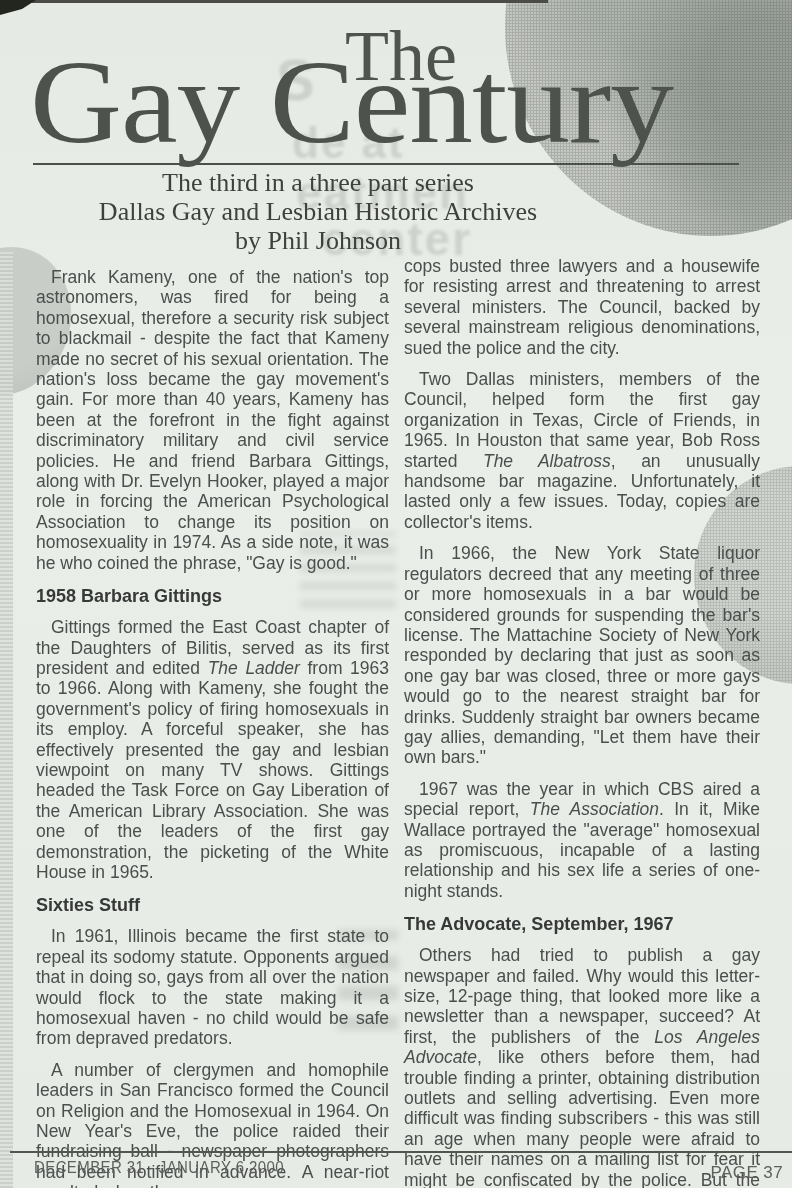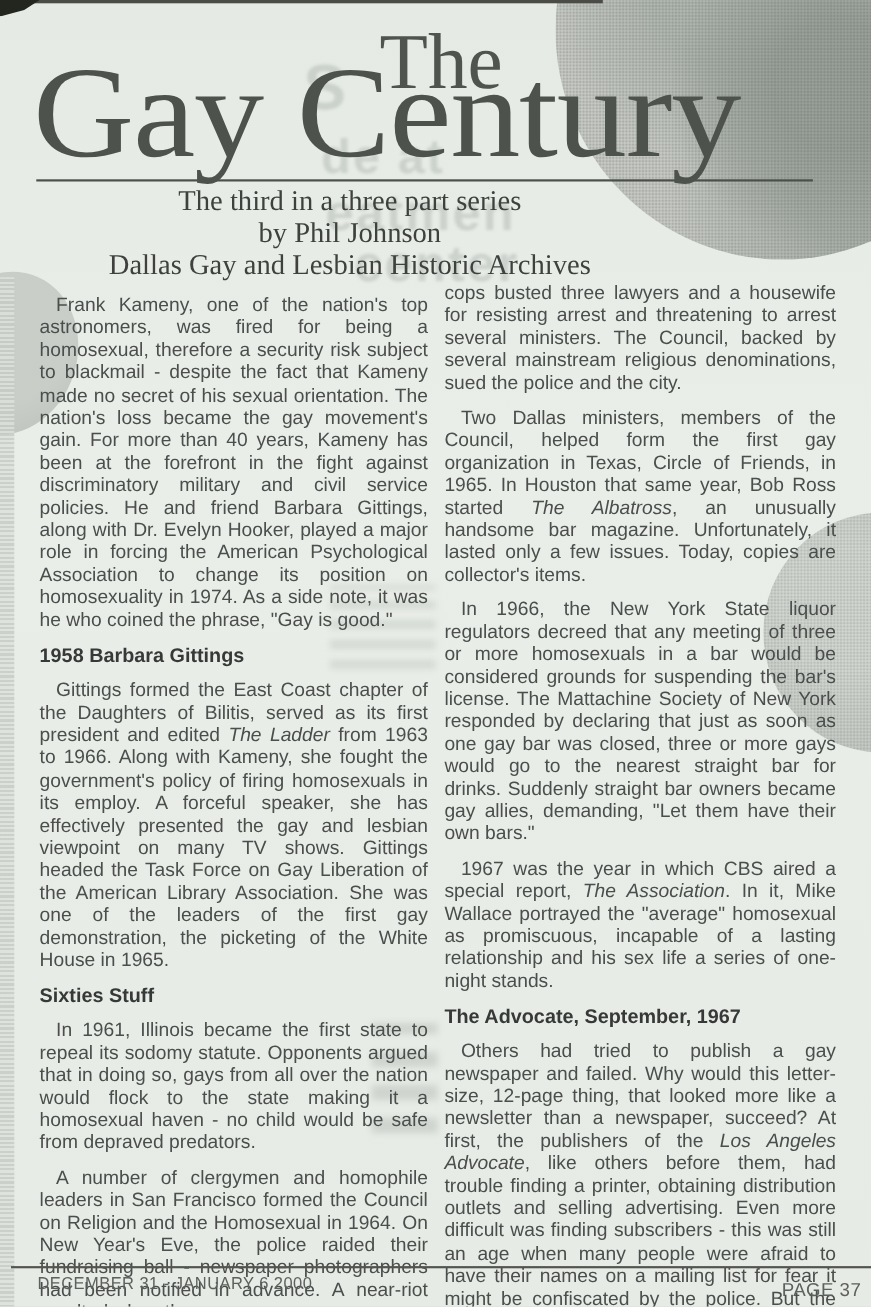--- a/index.html
+++ b/index.html
@@ -93,22 +93,22 @@
   <span class="bleed bw3">eatmen</span>
   <span class="bleed bw4">center</span>
   <div class="smudge sm1"></div>
   <div class="smudge sm2"></div>
 
   <div class="title-the">The</div>
   <div class="title-main">Gay Century</div>
   <div class="title-rule"></div>
   <div class="subtitle">
     <div>The third in a three part series</div>
+    <div>Dallas Gay and Lesbian Historic Archives</div>
     <div>by Phil Johnson</div>
-    <div>Dallas Gay and Lesbian Historic Archives</div>
   </div>
 
   <div class="col col-left" id="col-left">
       <p class="indent"><span>Frank Kameny, one of the nation's top astronomers, was fired for being a homosexual, therefore a security risk subject to blackmail - despite the fact that Kameny made no secret of his sexual orientation. The nation's loss became the gay movement's gain. For more than 40 years, Kameny has been at the forefront in the fight against discriminatory military and civil service policies. He and friend Barbara Gittings, along with Dr. Evelyn Hooker, played a major role in forcing the American Psychological Association to change its position on homosexuality in 1974. As a side note, it was he who coined the phrase, "Gay is good."</span></p>
       <h3>1958 Barbara Gittings</h3>
       <p class="indent"><span>Gittings formed the East Coast chapter of the Daughters of Bilitis, served as its first president and edited </span><i>The Ladder</i><span> from 1963 to 1966. Along with Kameny, she fought the government's policy of firing homosexuals in its employ. A forceful speaker, she has effectively presented the gay and lesbian viewpoint on many TV shows. Gittings headed the Task Force on Gay Liberation of the American Library Association. She was one of the leaders of the first gay demonstration, the picketing of the White House in 1965.</span></p>
       <h3>Sixties Stuff</h3>
       <p class="indent"><span>In 1961, Illinois became the first state to repeal its sodomy statute. Opponents argued that in doing so, gays from all over the nation would flock to the state making it a homosexual haven - no child would be safe from depraved predators.</span></p>
       <p class="indent"><span>A number of clergymen and homophile leaders in San Francisco formed the Council on Religion and the Homosexual in 1964. On New Year's Eve, the police raided their fundraising ball - newspaper photographers had been notified in advance. A near-riot resulted when the</span></p>
     </div>

